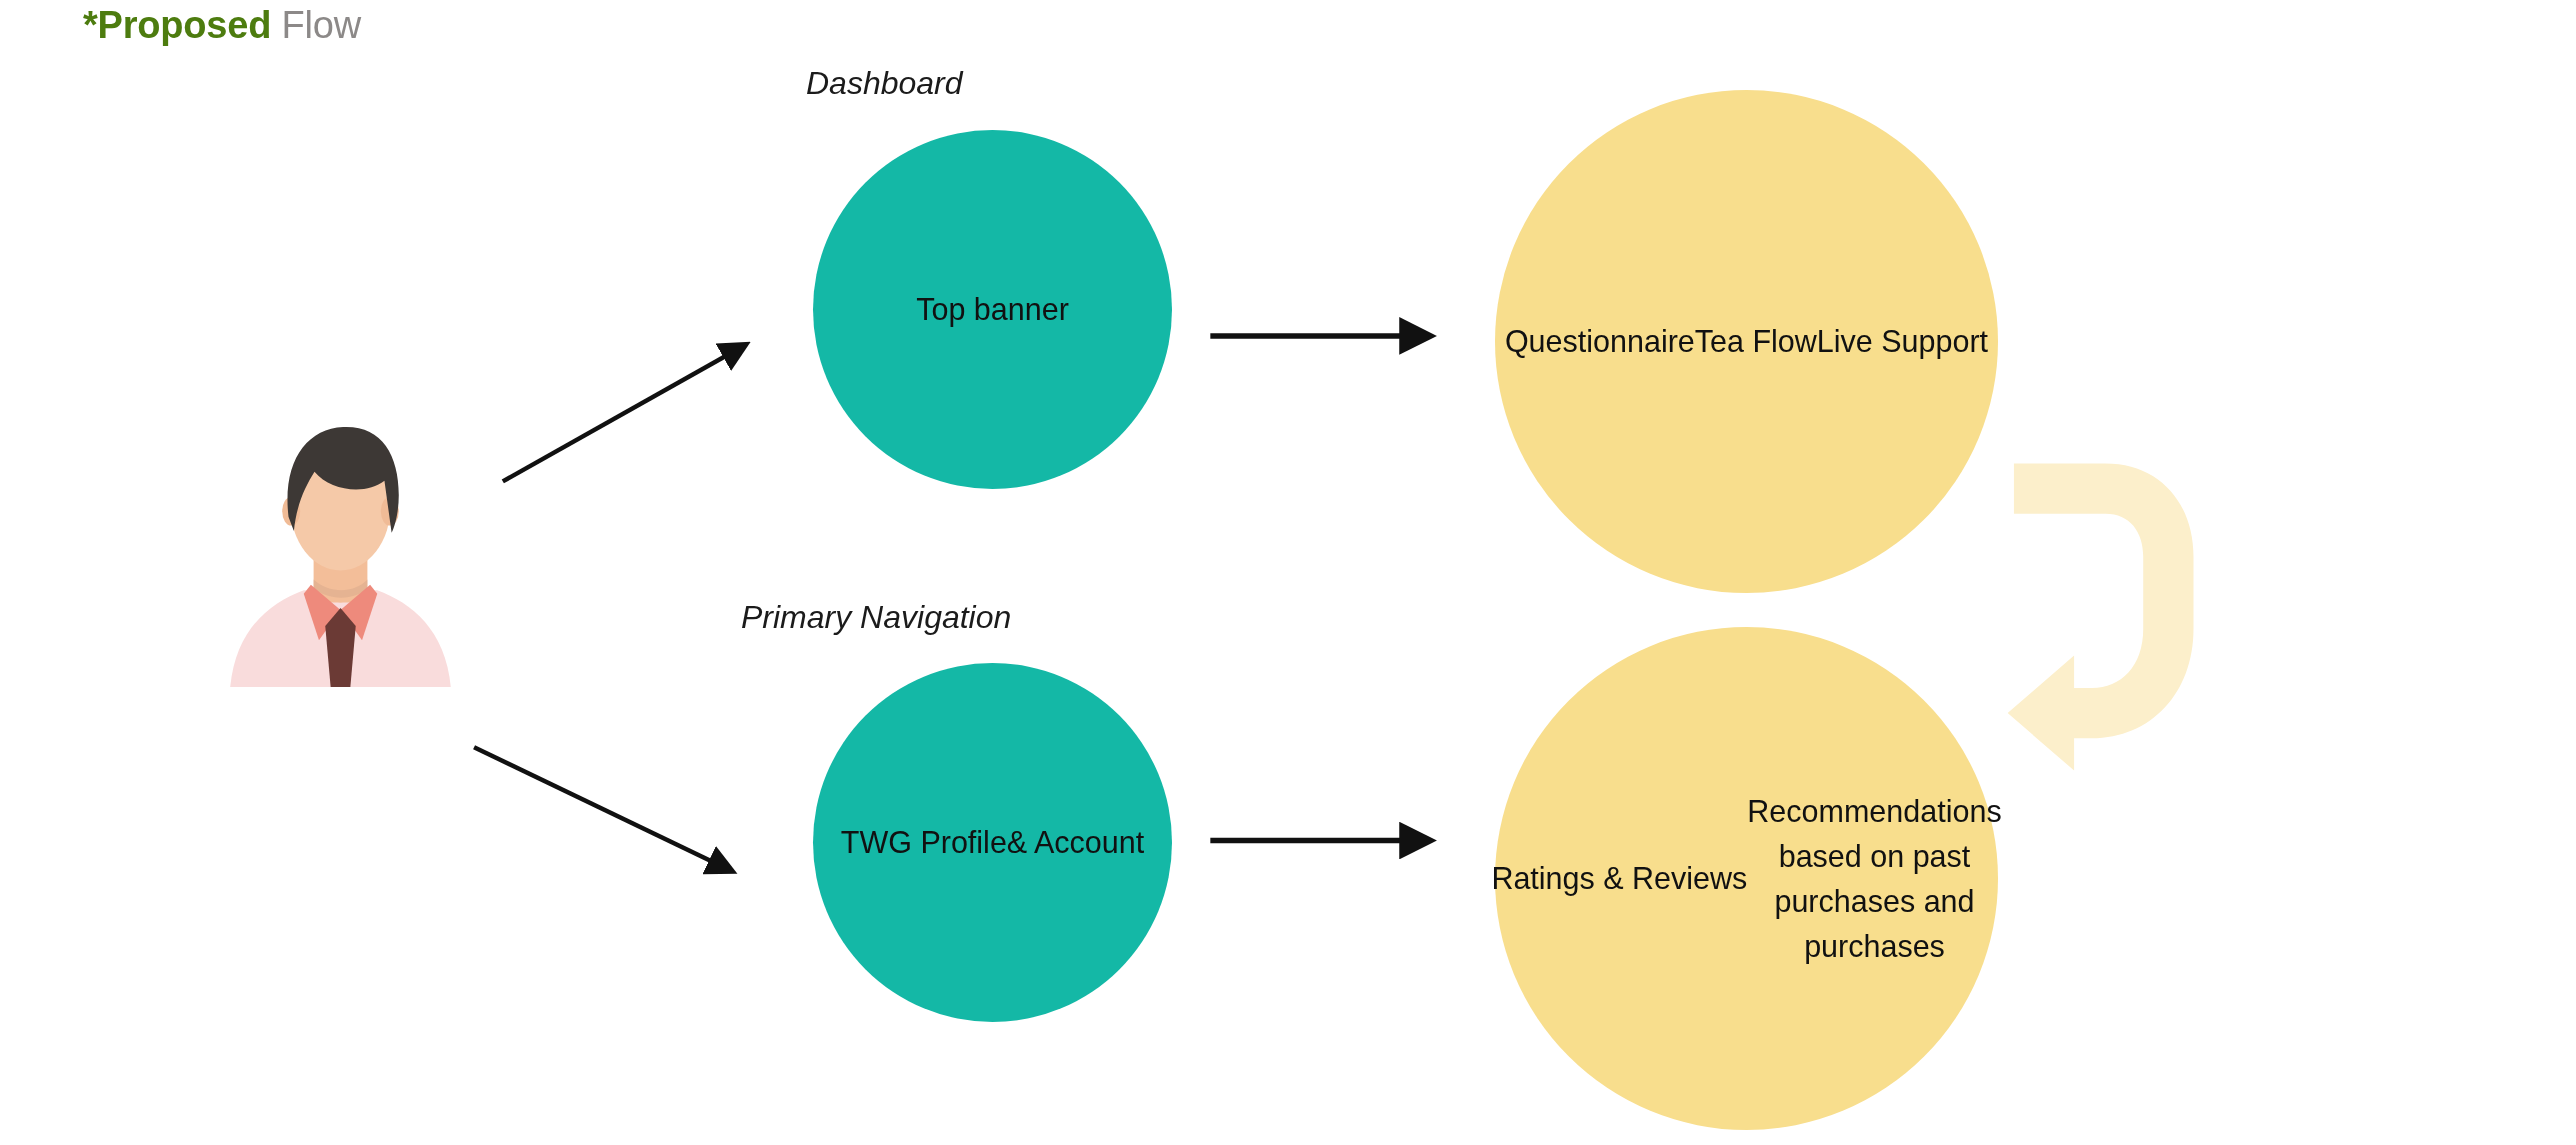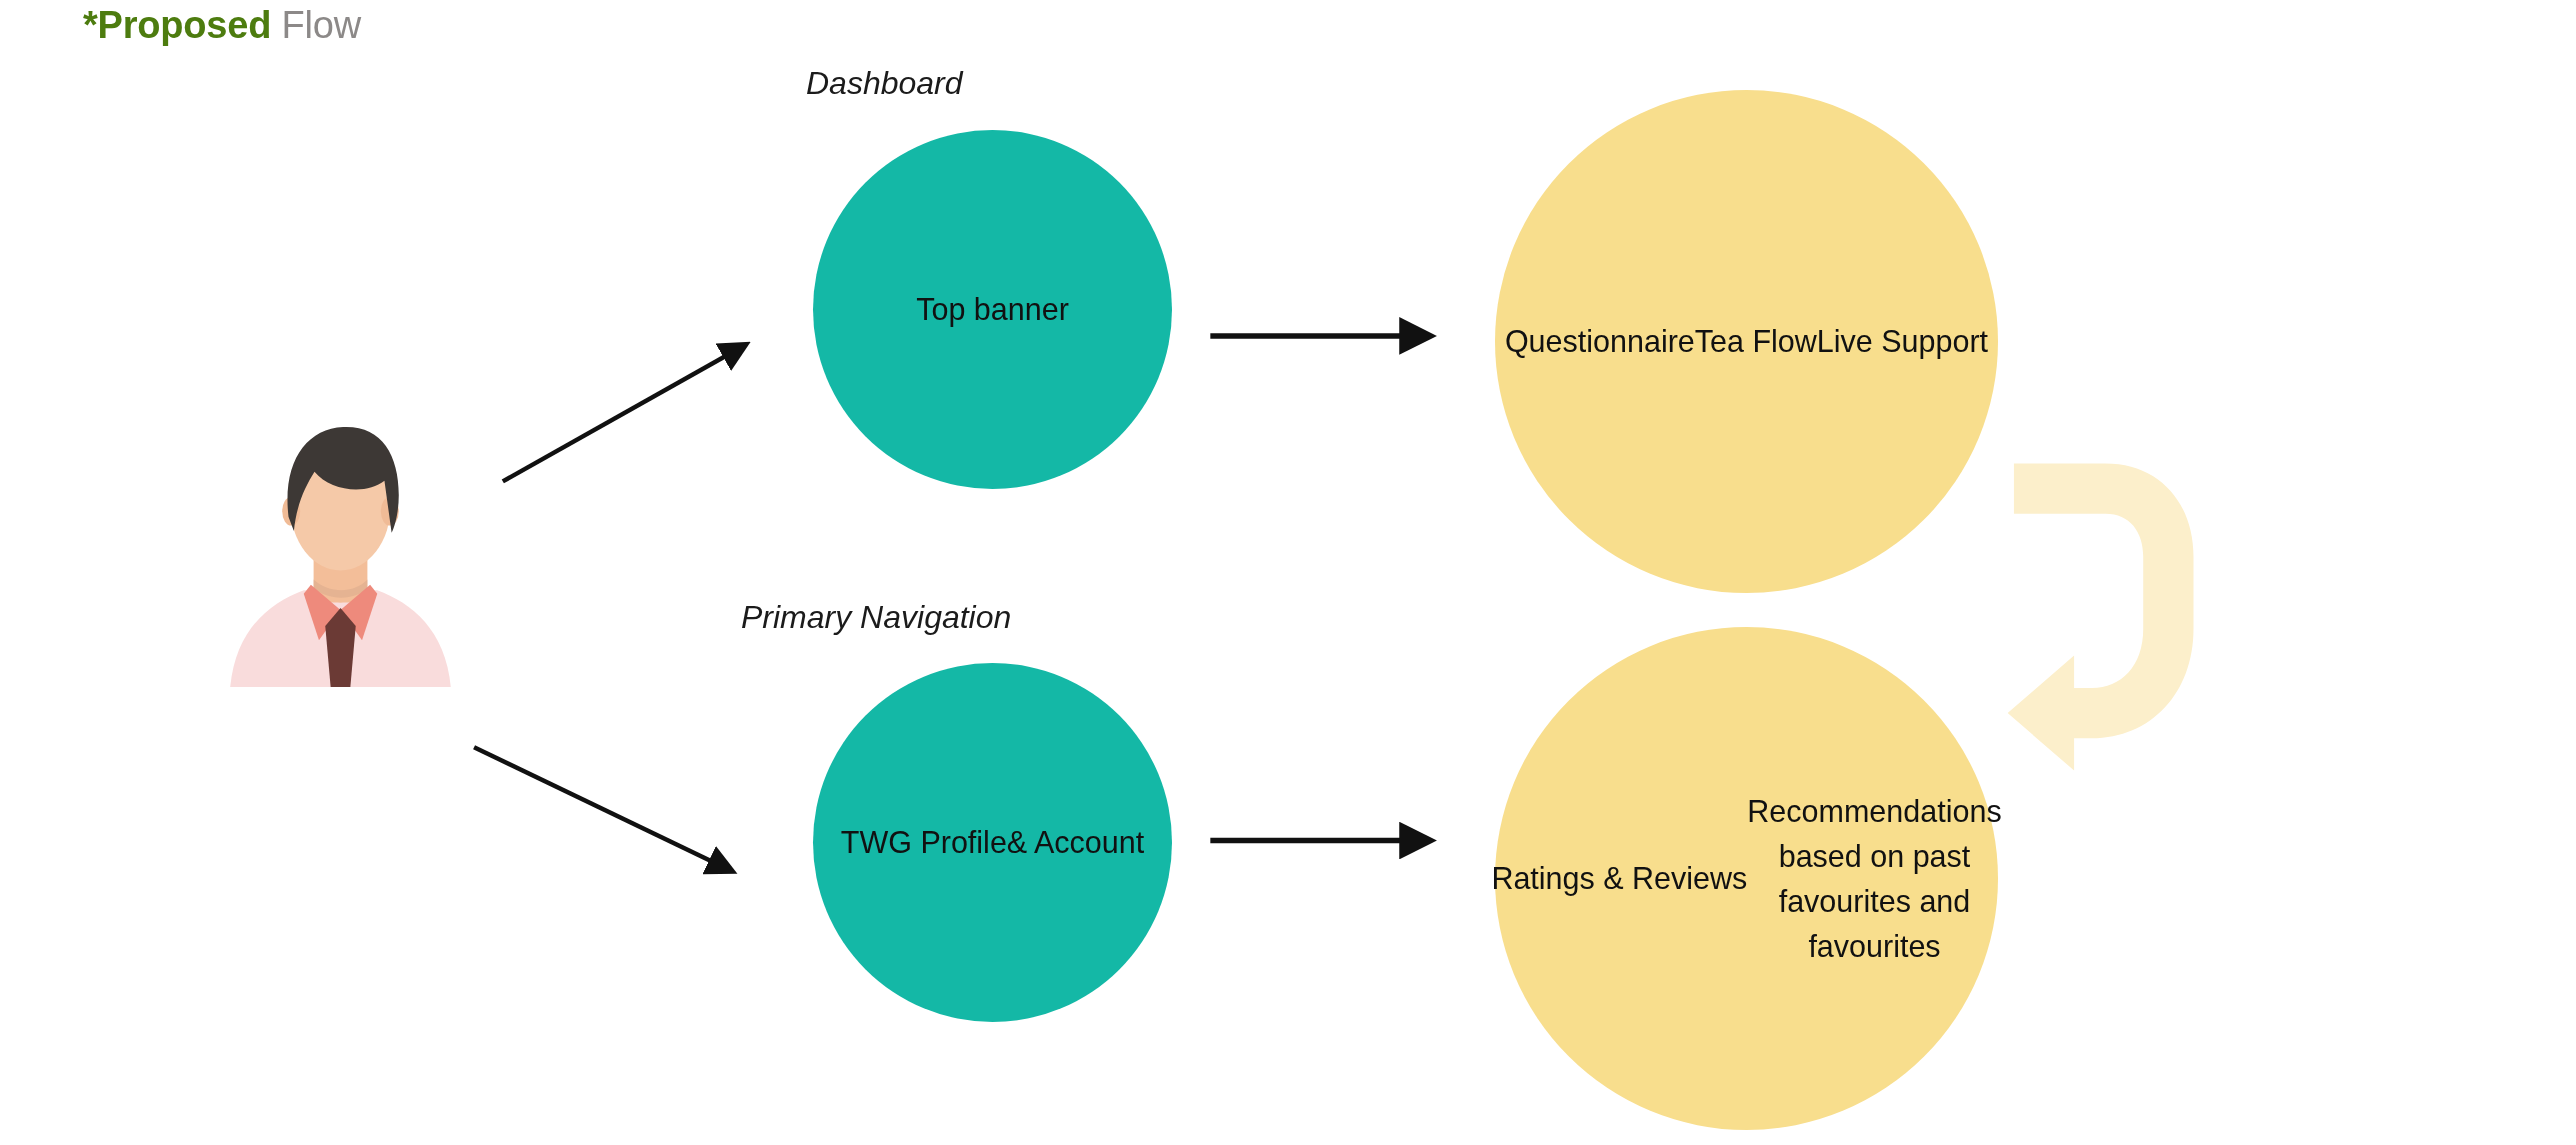--- a/index.html
+++ b/index.html
@@ -149,21 +149,21 @@
     <span class="line">Questionnaire</span>
     <span class="gap-line"></span>
     <span class="line">Tea Flow</span>
     <span class="gap-line"></span>
     <span class="line">Live Support</span>
   </div>
 
   <div class="circle yellow" id="circle-profile-features">
     <span class="line">Ratings &amp; Reviews</span>
     <span class="feature-spacer-lg"></span>
-    <span class="feature-wrap">Recommendations based on past favourites and favourites</span>
+    <span class="feature-wrap">Recommendations based on past purchases and purchases</span>
   </div>
 
   <svg id="arrow-layer" viewBox="0 0 2869 1276" xmlns="http://www.w3.org/2000/svg">
     <defs>
       <marker id="arrowhead" markerWidth="7" markerHeight="7" refX="5.6" refY="3.5" orient="auto" markerUnits="strokeWidth">
         <path d="M0,0 L7,3.5 L0,7 Z" fill="#111111"></path>
       </marker>
     </defs>
 
     <line x1="560" y1="536" x2="830" y2="384" stroke="#111111" stroke-width="5" marker-end="url(#arrowhead)"></line>

